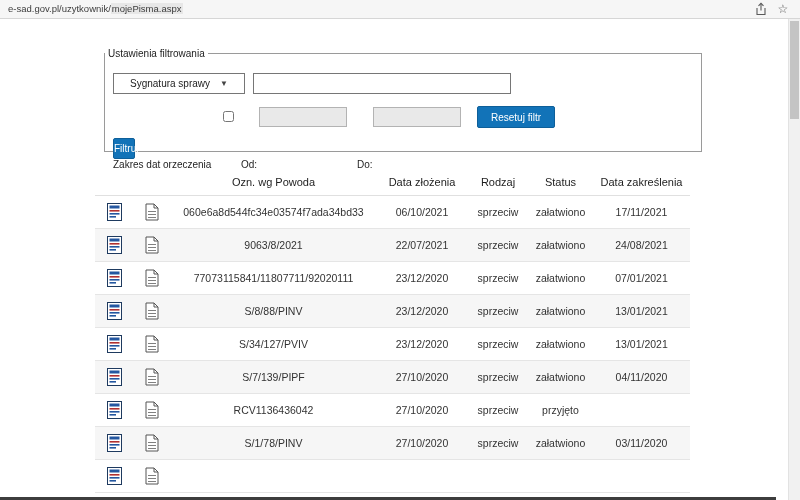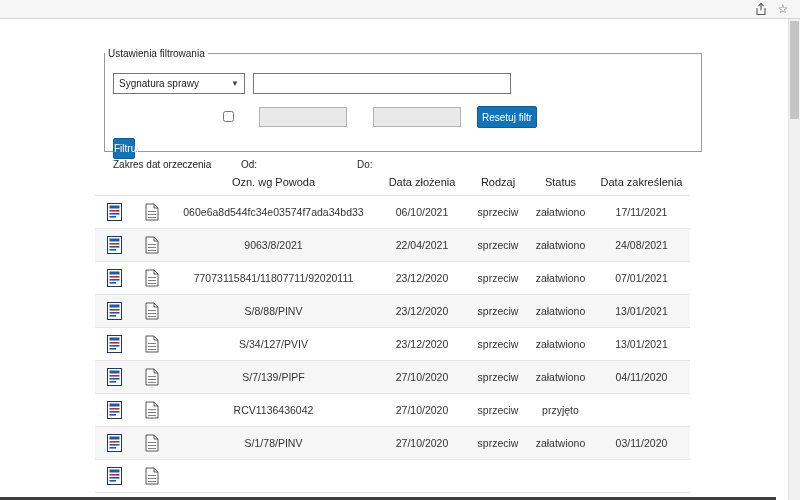--- a/index.html
+++ b/index.html
@@ -15,33 +15,33 @@
   .share-ic { right:32px; }
   .star-ic { right:10px; font-size:12px; color:#5a5a5a; line-height:14px; text-align:center; }
 
   
   .content { position:absolute; top:19px; left:0; right:12px; bottom:0; background:#fff; }
   .count { position:absolute; top:7px; left:105px; font-size:11px; color:#1d1d1d; }
 
   
   fieldset.filter { position:absolute; left:104px; top:29px; width:598px; height:104px; border:1px solid #9a9a9a; padding:0; }
   fieldset.filter legend { font-size:10px; color:#222; padding:0 3px; }
-  .sel { position:absolute; left:8px; top:14px; width:132px; height:21px; border:1px solid #767676; background:#fff; font-size:10px; color:#222; display:flex; align-items:center; justify-content:space-between; padding:0 5px; cursor:default; }
+  .sel { position:absolute; left:8px; top:14px; width:132px; height:21px; border:1px solid #767676; background:#fff; font-size:10px; color:#222; display:flex; align-items:center; justify-content:space-between; padding:0 16px; cursor:default; }
   .sel .caret { font-size:8px; color:#444; }
   .txt-input { position:absolute; left:148px; top:14px; width:258px; height:21px; border:1px solid #767676; font-size:10px; padding:0 4px; }
   .lbl { position:absolute; top:51px; font-size:10px; color:#1d1d1d; line-height:14px;margin-top:48px; }
   .lbl-range { left:8px; }
   .chk { position:absolute; left:118px; top:52px; width:11px; height:11px; }
   .lbl-od { left:136px; }
   .lbl-do { left:252px; }
   .date-input { position:absolute; top:48px; width:88px; height:20px; border:1px solid #b3b3b3; background:#e9e9e9; }
   .date-from { left:154px; }
   .date-to { left:268px; }
   .btn { background:#1273b8; color:#fff; border:1px solid #0e5f99; border-radius:2px; font-size:10px; font-family:"Liberation Sans",sans-serif; cursor:pointer; }
-  .btn-reset { position:absolute; left:372px; top:47px; width:60px; height:22px; }
+  .btn-reset { position:absolute; left:372px; top:47px; width:78px; height:22px; }
   .btn-filtruj { position:absolute; left:8px; top:79px; width:22px; height:21px; }
 
   
   table.docs { position:absolute; left:95px; top:150px; width:595px; border-collapse:collapse; table-layout:fixed; }
   table.docs th { height:26px; font-size:11px; font-weight:normal; color:#1d1d1d; text-align:center; border-bottom:1px solid #e0e0e0; }
   table.docs td { height:33px; font-size:10.5px; color:#333; text-align:center; border-bottom:1px solid #e5e5e5; overflow:hidden; white-space:nowrap; }
   table.docs tbody tr:nth-child(even) { background:#f6f6f6; }
   .icell { cursor:pointer; }
   .icell svg { vertical-align:middle; }
 
@@ -53,20 +53,21 @@
   
   .scrollbar { position:absolute; right:0; top:19px; bottom:0; width:12px; background:#f1f1f1; border-left:1px solid #e2e2e2; z-index:11; }
   .scroll-thumb { position:absolute; left:1px; top:2px; width:9px; height:98px; background:#c4c4c4; }
 </style>
 </head>
 <body>
 
 <div class="container">
 
   <div class="browser-bar">
+    <span class="url"><span>e-sad.gov.pl/uzytkownik/</span><span class="hl">mojePisma.aspx</span></span>
     <span class="chrome-icon share-ic">
       <svg width="14" height="14" viewBox="0 0 14 14">
         <path d="M3 6 v6.5 h8 V6" fill="none" stroke="#5a5a5a" stroke-width="1.1"></path>
         <line x1="7" y1="1.5" x2="7" y2="8.5" stroke="#5a5a5a" stroke-width="1.1"></line>
         <path d="M4.5 3.8 L7 1.3 L9.5 3.8" fill="none" stroke="#5a5a5a" stroke-width="1.1"></path>
       </svg>
     </span>
     <span class="chrome-icon star-ic">☆</span>
   </div>
 
@@ -154,21 +155,21 @@
         <td class="icell">
           <svg width="14" height="18" viewBox="0 0 14 18">
             <path d="M1 1 h8 l4 4 v12 h-12 z" fill="#fff" stroke="#555" stroke-width="1"></path>
             <path d="M9 1 v4 h4" fill="none" stroke="#555" stroke-width="1"></path>
             <line x1="3" y1="8.5" x2="11" y2="8.5" stroke="#808080" stroke-width="1"></line>
             <line x1="3" y1="11.5" x2="11" y2="11.5" stroke="#808080" stroke-width="1"></line>
             <line x1="3" y1="14.5" x2="11" y2="14.5" stroke="#808080" stroke-width="1"></line>
           </svg>
         </td>
         <td>9063/8/2021</td>
-        <td>22/04/2021</td>
+        <td>22/07/2021</td>
         <td>sprzeciw</td>
         <td>załatwiono</td>
         <td>24/08/2021</td>
       </tr>
 
       <tr>
         <td class="icell">
           <svg width="15" height="18" viewBox="0 0 15 18">
             <rect x="0.5" y="0.5" width="14" height="17" fill="#fff" stroke="#1e3a5f"></rect>
             <rect x="2.5" y="2.5" width="10" height="3" fill="#2457a0"></rect>

